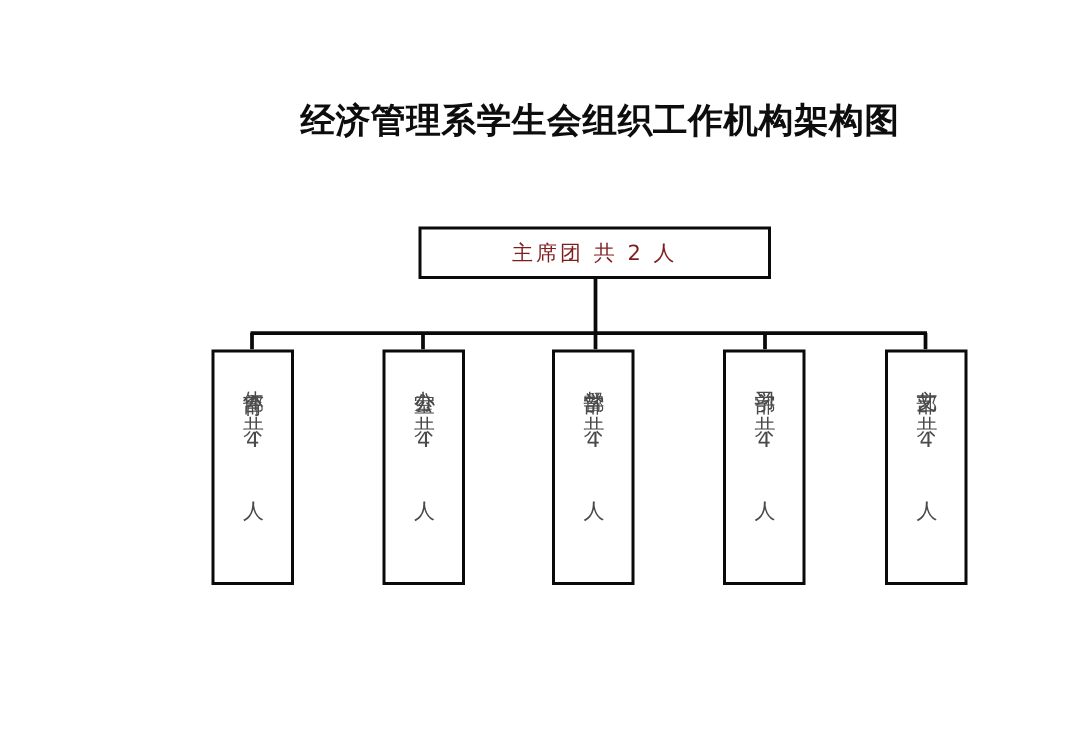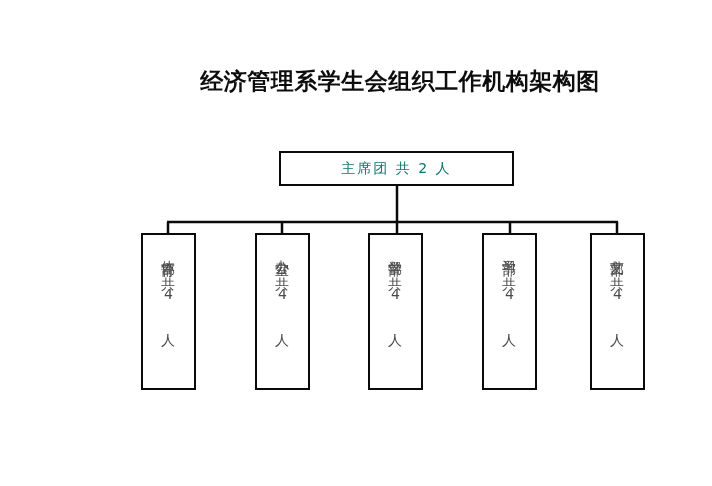--- a/index.html
+++ b/index.html
@@ -55,21 +55,21 @@
     height: 35px;
     box-sizing: border-box;
     border: 2.5px solid #0a0a0a;
     background: #ffffff;
     display: flex;
     align-items: center;
     justify-content: center;
   }
   .root-label {
     font-size: 14px;
-    color: #0f766e;
+    color: #7f1d1d;
     letter-spacing: 2px;
     white-space: nowrap;
   }
 
   
   .dept-node {
     position: absolute;
     top: 233px;
     width: 55px;
     height: 157px;

